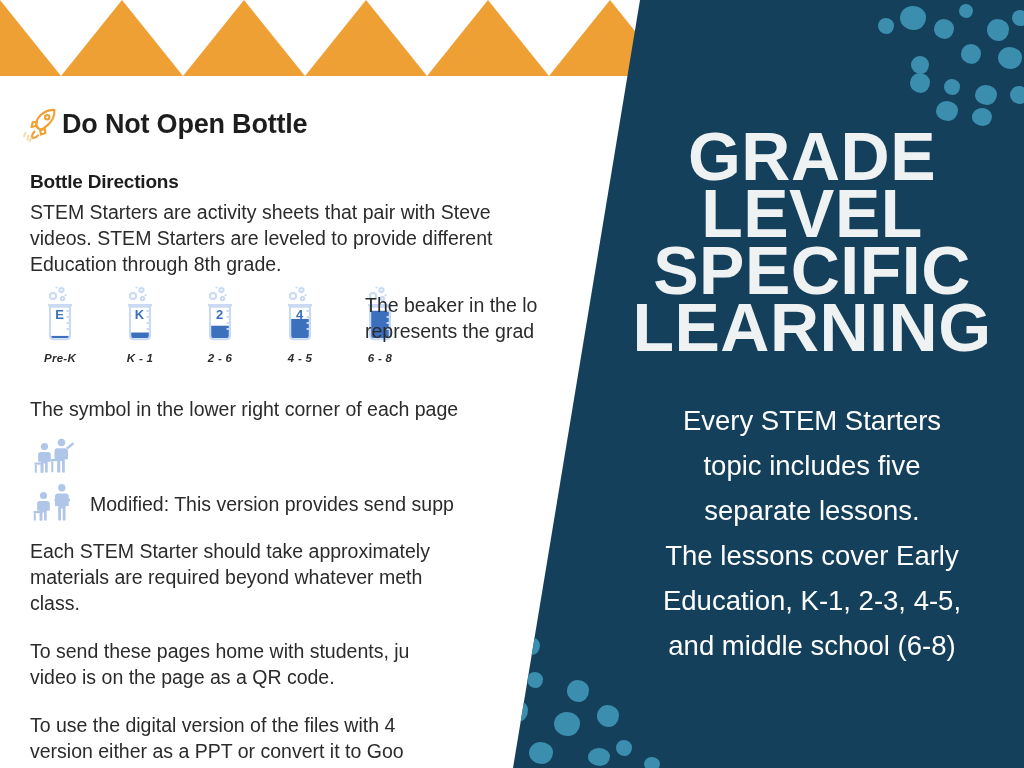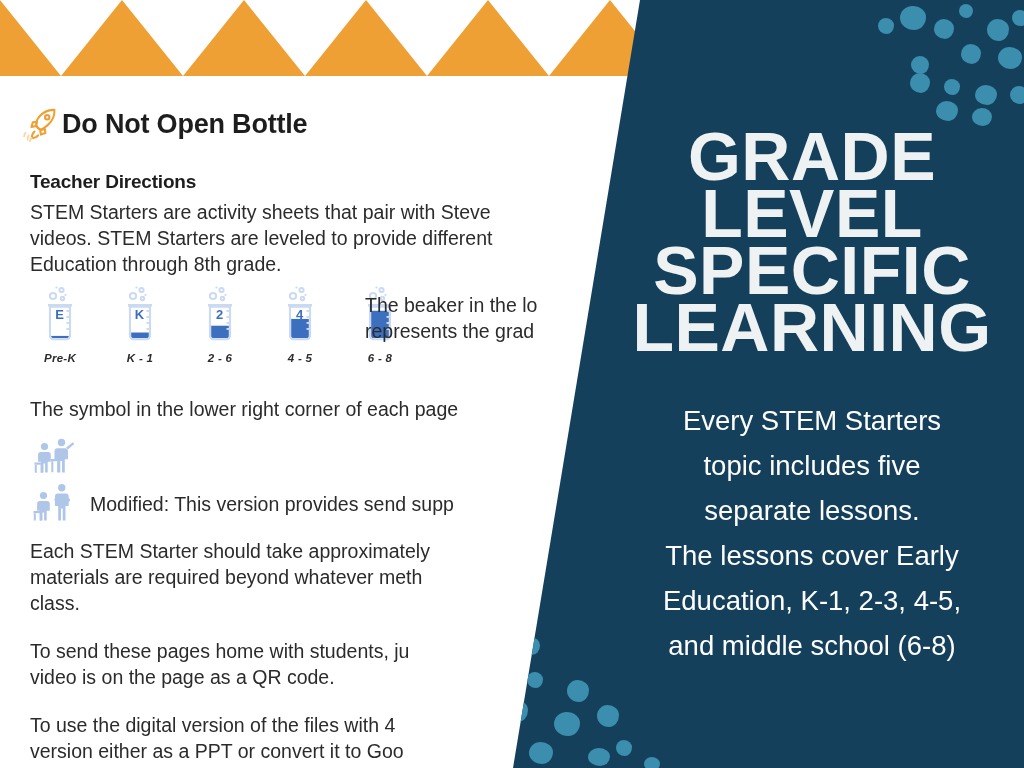--- a/index.html
+++ b/index.html
@@ -178,21 +178,21 @@
           <g fill="none" stroke="#F6D7A6" stroke-width="1.8" stroke-linecap="round">
             <path d="M6.6 31.5c-.7 1.2-1 2.7-1 4.2"></path>
             <path d="M9.6 34c-.9.8-1.5 2-1.8 3.2"></path>
             <path d="M3.6 28.8c-.8 1-1.3 2.3-1.5 3.6"></path>
           </g>
         </svg>
       </span>
       <span class="doc-title">Do Not Open Bottle</span>
     </div>
 
-    <div class="sub-head">Teacher Directions</div>
+    <div class="sub-head">Bottle Directions</div>
     <div class="para" style="top:123px">STEM Starters are activity sheets that pair with Steve
 videos. STEM Starters are leveled to provide different
 Education through 8th grade.</div>
 
     <div class="beakers" id="beakers">
         <div class="beaker-cell">
     <svg viewBox="0 0 40 62" width="40" height="62">
       <g fill="none" stroke="#C9DAF2" stroke-width="2">
         <circle cx="13" cy="12" r="3.1"></circle>
         <circle cx="21.5" cy="6" r="2.1"></circle>

